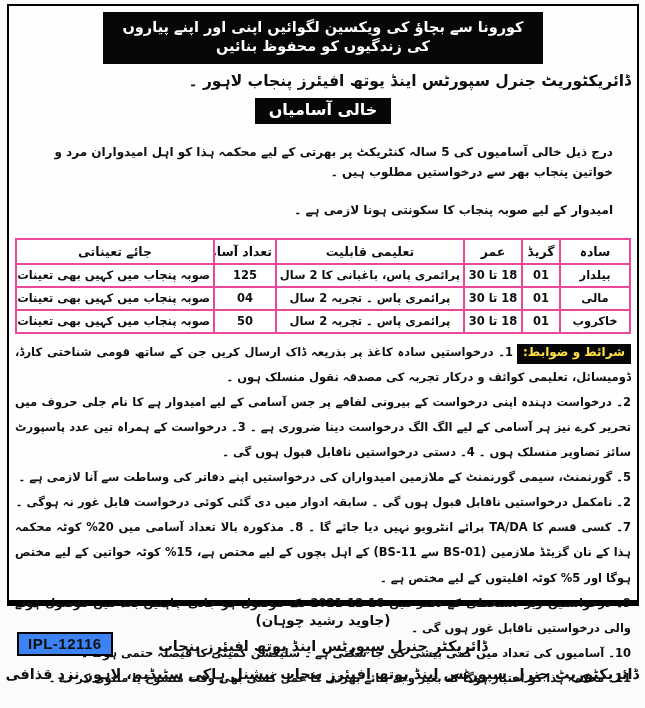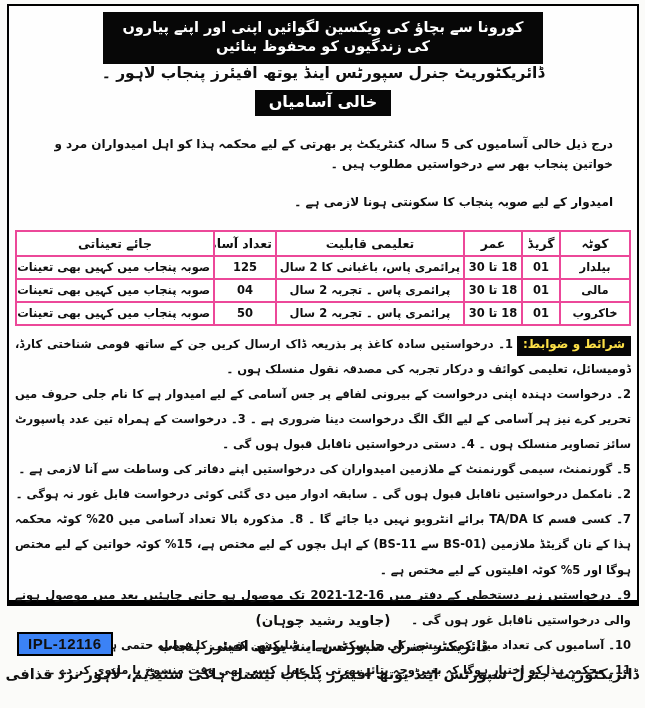--- a/index.html
+++ b/index.html
@@ -14,21 +14,21 @@
     position:absolute; left:7px; top:4px; width:632px; height:602px;
     border:2px solid #000; border-bottom:6px solid #000;
     padding:3px 6px 0; background:#fefefe;
   }
   .banner {
     width:440px; margin:3px auto 0; background:#070707; color:#fff;
     text-align:center; font-weight:700; font-size:14.5px; line-height:1.3;
     padding:6px 8px 8px;
   }
   .dept-title {
-    text-align:center; font-weight:700; font-size:15.5px; 
+    font-weight:700; font-size:15.5px; margin-top:8px;
     letter-spacing:0;
   }
   .vacancy-heading {
     width:-moz-fit-content; width:fit-content; margin:8px auto 6px;
     background:#070707; color:#fff; font-weight:700; font-size:16px;
     padding:2px 14px 5px; text-align:center;
   }
   .intro { font-size:12px; font-weight:700; line-height:20px; text-align:right; }
   .intro p { margin:18px; }
 
@@ -90,21 +90,21 @@
     <colgroup>
       <col style="width:70px">
         <col style="width:38px">
         <col style="width:58px">
       <col style="width:188px">
         <col style="width:62px">
         <col>
     </colgroup>
     <thead>
       <tr>
-        <th>کوٹہ</th>
+        <th>سادہ</th>
         <th>گریڈ</th>
         <th>عمر</th>
         <th>تعلیمی قابلیت</th>
         <th>تعداد آسامی</th>
         <th>جائے تعیناتی</th>
       </tr>
     </thead>
     <tbody>
       <tr>
         <td>بیلدار</td>

